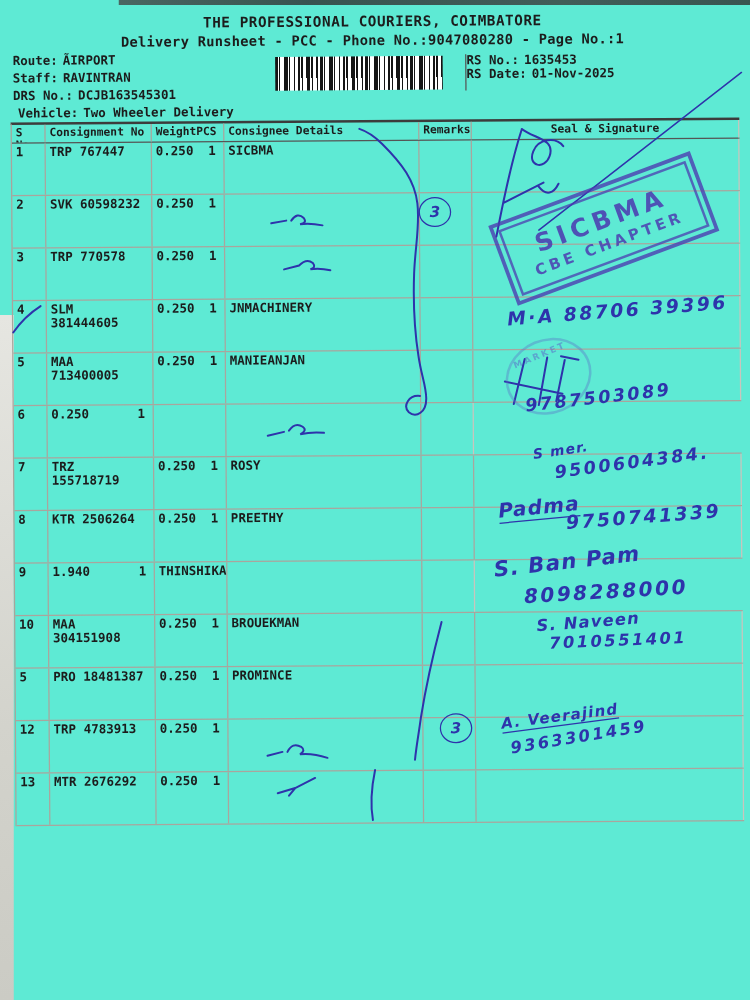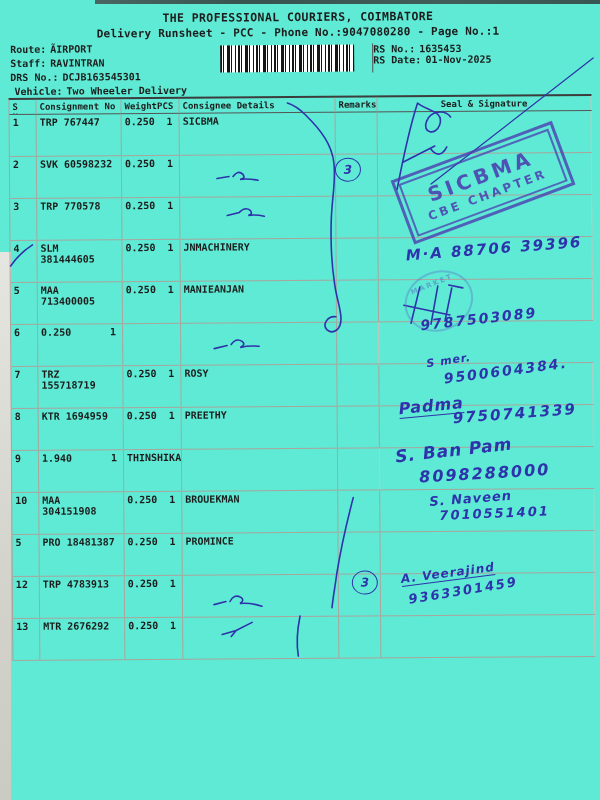--- a/index.html
+++ b/index.html
@@ -163,21 +163,21 @@
           <div class="cell c-wp">
             <span>0.250</span>
             <span>1</span>
           </div>
           <div class="cell ">ROSY</div>
           <div class="cell "></div>
           <div class="cell "></div>
         </div>
         <div class="trow tdata">
           <div class="cell ">8</div>
-          <div class="cell ">KTR 1694959</div>
+          <div class="cell ">KTR 2506264</div>
           <div class="cell c-wp">
             <span>0.250</span>
             <span>1</span>
           </div>
           <div class="cell ">PREETHY</div>
           <div class="cell "></div>
           <div class="cell "></div>
         </div>
         <div class="trow tdata">
           <div class="cell ">9</div>

